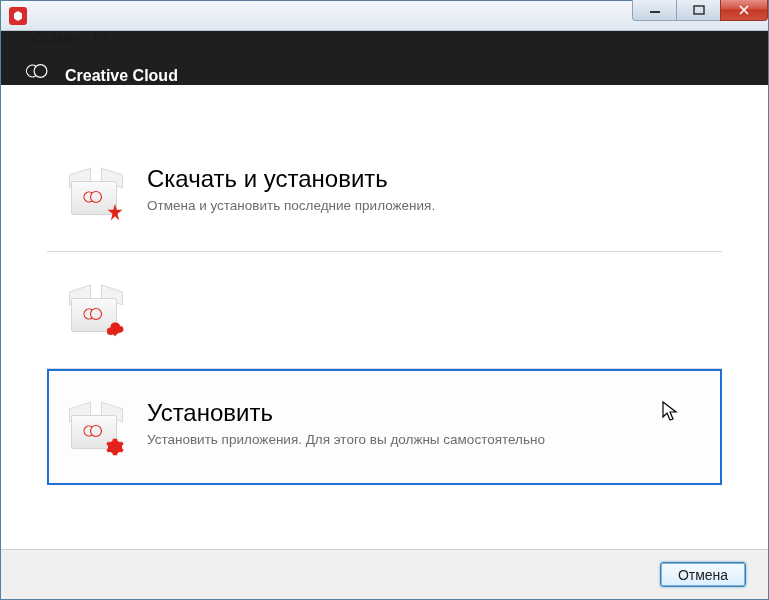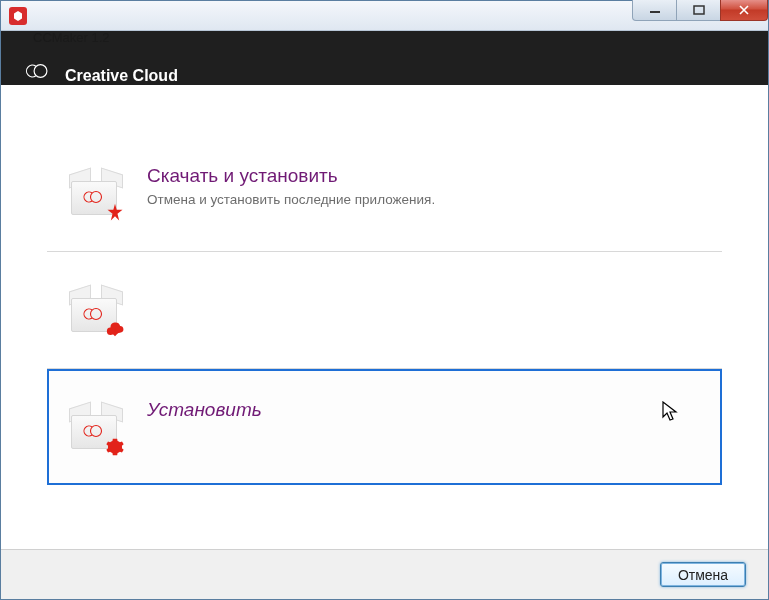--- a/index.html
+++ b/index.html
@@ -100,22 +100,22 @@
     margin: 0 0;
   }
   .option .opt-icon {
     width: 54px;
     flex-shrink: 0;
     margin-right: 24px;
     margin-top: 2px;
   }
   .option .opt-text { flex: 1; }
   .option .opt-title {
-    font-size: 19px;
-    color: #701a75;
+    font-size: 24px;
+    color: #000000;
     font-weight: 400;
     margin-bottom: 4px;
   }
   .option .opt-desc {
     font-size: 13.5px;
     color: #6d6d6d;
     line-height: 1.4;
   }
   .cursor {
     position: absolute;
@@ -264,37 +264,38 @@
                 <path d="M12 10v8M9 15l3 3 3-3" fill="none" stroke="#e2231a" stroke-width="2"></path>
               </svg></div>
         </div>
       </div>
       <div class="opt-text">
       </div>
     </div>
 
     <div class="divider"></div>
 
-    <div class="option selected" style="position:relative;font-style:italic;">
+    <div class="option selected" style="position:relative;">
       <div class="opt-icon">
         <div class="pkg">
           <div class="flap-l"></div>
             <div class="flap-r"></div>
           <div class="box-front"></div>
           <div class="cc-mark"><svg viewBox="0 0 48 32">
                 <circle cx="30" cy="16" r="11"></circle>
                 <path d="M22 24 A10 10 0 1 1 22 8"></path>
               </svg></div>
           <div class="badge"><svg viewBox="0 0 24 24">
                 <path d="M12 8a4 4 0 1 0 0 8 4 4 0 0 0 0-8zm8.4 4c0-.6 0-1.1-.1-1.6l2.1-1.6-2-3.5-2.5 1a8 8 0 0 0-2.8-1.6L14.6 2H9.4l-.5 2.7a8 8 0 0 0-2.8 1.6l-2.5-1-2 3.5 2.1 1.6c-.1.5-.1 1-.1 1.6s0 1.1.1 1.6l-2.1 1.6 2 3.5 2.5-1c.8.7 1.8 1.2 2.8 1.6l.5 2.7h5.2l.5-2.7c1-.4 2-.9 2.8-1.6l2.5 1 2-3.5-2.1-1.6c.1-.5.1-1 .1-1.6z"></path>
               </svg></div>
         </div>
       </div>
       <div class="opt-text">
         <div class="opt-title">Установить</div>
+        <div class="opt-desc">Установить приложения. Для этого вы должны самостоятельно</div>
       </div>
       <svg class="cursor" style="right:40px; top:30px;" width="18" height="22" viewBox="0 0 18 22">
         <path d="M1 1 L1 16 L5 12 L8 19 L11 18 L8 11 L14 11 Z" fill="#fff" stroke="#000" stroke-width="1.2"></path>
       </svg>
     </div>
 
   </div>
 
   <div class="footer">
     <button class="btn focus">Отмена</button>

